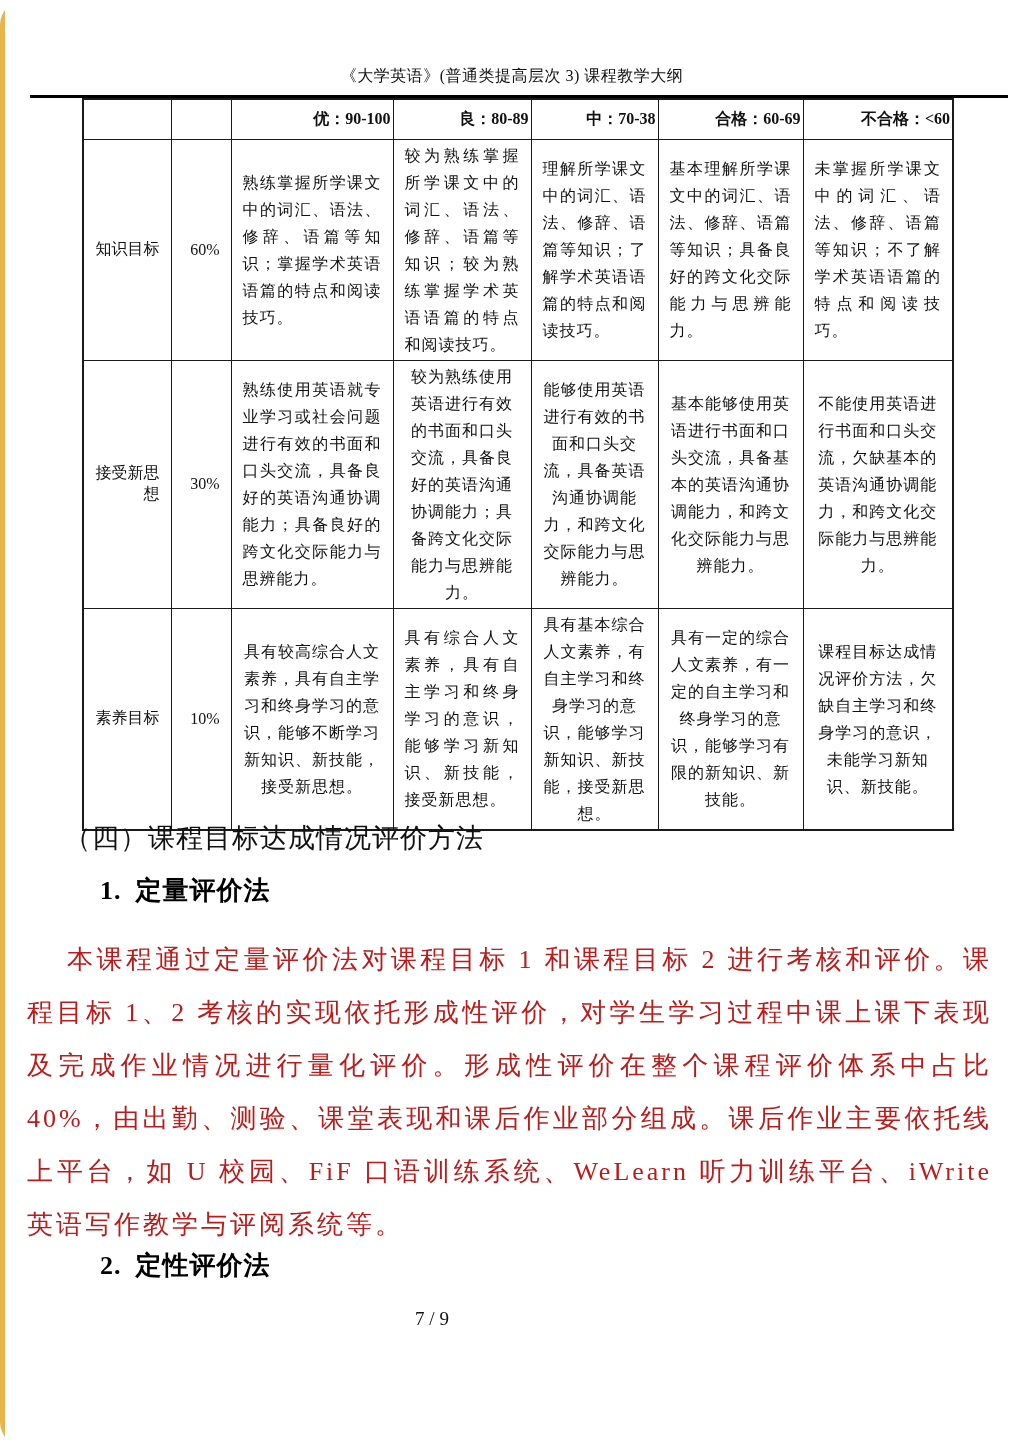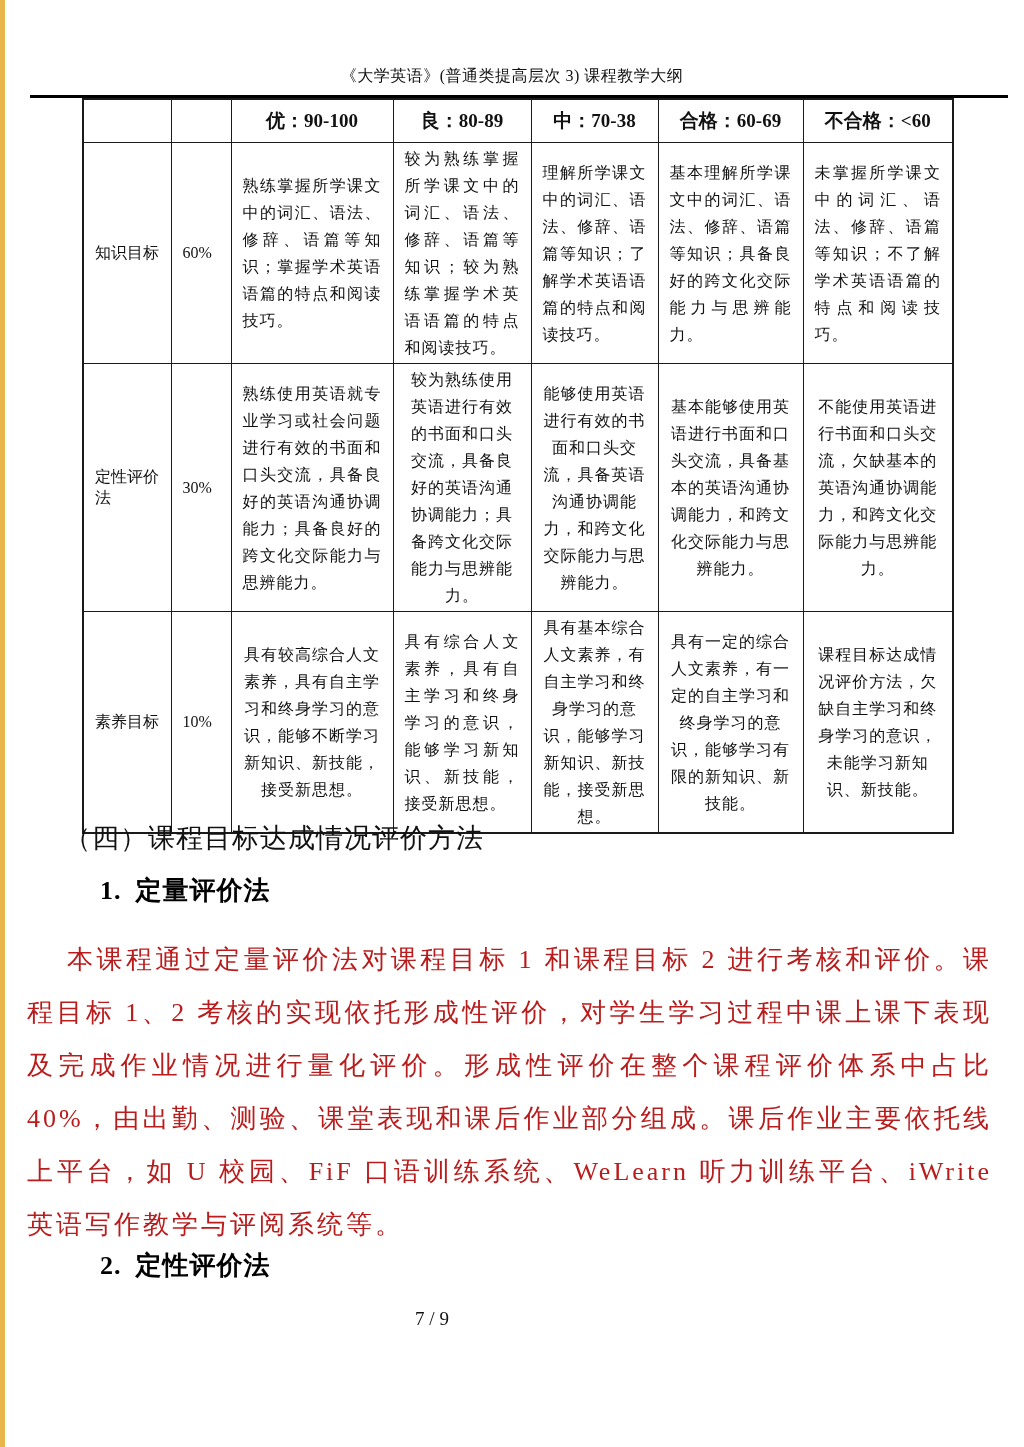--- a/index.html
+++ b/index.html
@@ -3,20 +3,21 @@
 <meta charset="utf-8">
 <style>
   html,body{margin:0;padding:0;background:#ffffff;}
   .page{
     position:relative;
     width:1024px;height:1447px;
     background:#ffffff;
     font-family:"Liberation Serif","DejaVu Serif",serif;
     color:#1a1a1a;
     overflow:hidden;
+    border-radius:25px;
   }
   .edge-stripe{
     position:absolute;left:0;top:0;width:5px;height:1447px;
     background:#e8b54a;
   }
   .doc-header{
     position:absolute;top:66px;left:0;width:1024px;
     text-align:center;font-size:16px;color:#111;
     letter-spacing:.5px;
   }
@@ -30,25 +31,25 @@
     border:2px solid #1a1a1a;
   }
   table.rubric th,table.rubric td{
     border:1px solid #1a1a1a;
     vertical-align:middle;
     padding:2px 11px;
     font-size:16px;
     color:#111;
   }
   table.rubric thead th{
-    font-size:19px;font-weight:700;text-align:center;
+    font-size:16px;font-weight:700;text-align:right;
     padding:8px 2px;
   }
   td.obj-label,td.obj-weight{
-    text-align:left;font-size:16px;padding:2px 4px;
+    text-align:right;font-size:16px;padding:2px 4px;
   }
   td.crit{
     line-height:27px;letter-spacing:1px;
   }
   td.al-j{text-align:justify;text-align-last:left;text-justify:inter-ideograph;}
   td.al-c{text-align:center;}
   .sec-heading{
     position:absolute;left:64px;top:820px;
     font-size:27px;color:#111;letter-spacing:1px;
   }
@@ -106,21 +107,21 @@
       <tr style="height:220px">
         <td class="obj-label">知识目标</td>
         <td class="obj-weight">60%</td>
         <td class="crit al-j">熟练掌握所学课文中的词汇、语法、修辞、语篇等知识；掌握学术英语语篇的特点和阅读技巧。</td>
         <td class="crit al-j">较为熟练掌握所学课文中的词汇、语法、修辞、语篇等知识；较为熟练掌握学术英语语篇的特点和阅读技巧。</td>
         <td class="crit al-j">理解所学课文中的词汇、语法、修辞、语篇等知识；了解学术英语语篇的特点和阅读技巧。</td>
         <td class="crit al-j">基本理解所学课文中的词汇、语法、修辞、语篇等知识；具备良好的跨文化交际能力与思辨能力。</td>
         <td class="crit al-j">未掌握所学课文中的词汇、语法、修辞、语篇等知识；不了解学术英语语篇的特点和阅读技巧。</td>
       </tr>
       <tr style="height:244px">
-        <td class="obj-label">定性评价法</td>
+        <td class="obj-label">接受新思想</td>
         <td class="obj-weight">30%</td>
         <td class="crit al-j">熟练使用英语就专业学习或社会问题进行有效的书面和口头交流，具备良好的英语沟通协调能力；具备良好的跨文化交际能力与思辨能力。</td>
         <td class="crit al-c">较为熟练使用英语进行有效的书面和口头交流，具备良好的英语沟通协调能力；具备跨文化交际能力与思辨能力。</td>
         <td class="crit al-c">能够使用英语进行有效的书面和口头交流，具备英语沟通协调能力，和跨文化交际能力与思辨能力。</td>
         <td class="crit al-c">基本能够使用英语进行书面和口头交流，具备基本的英语沟通协调能力，和跨文化交际能力与思辨能力。</td>
         <td class="crit al-c">不能使用英语进行书面和口头交流，欠缺基本的英语沟通协调能力，和跨文化交际能力与思辨能力。</td>
       </tr>
       <tr style="height:211px">
         <td class="obj-label">素养目标</td>
         <td class="obj-weight">10%</td>

